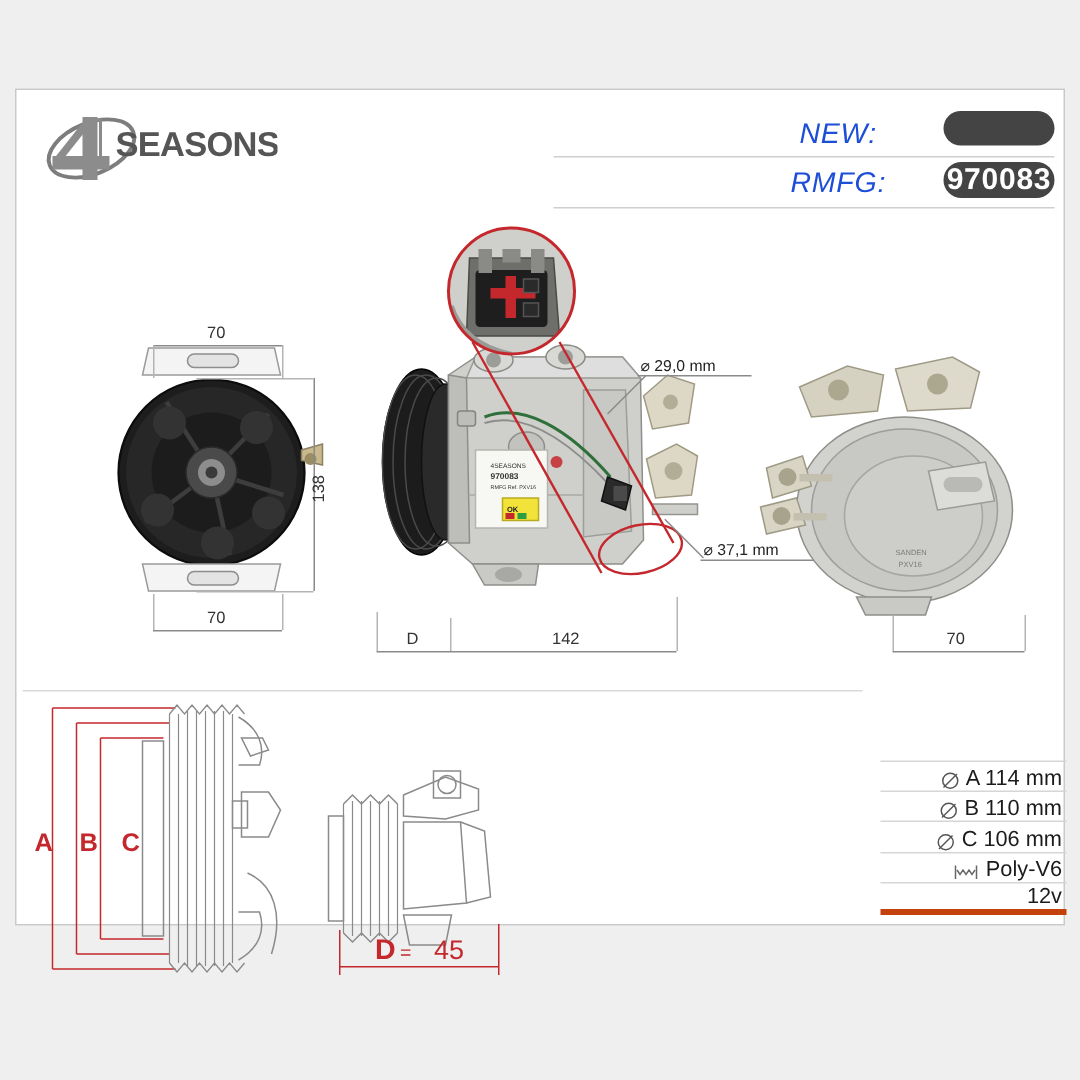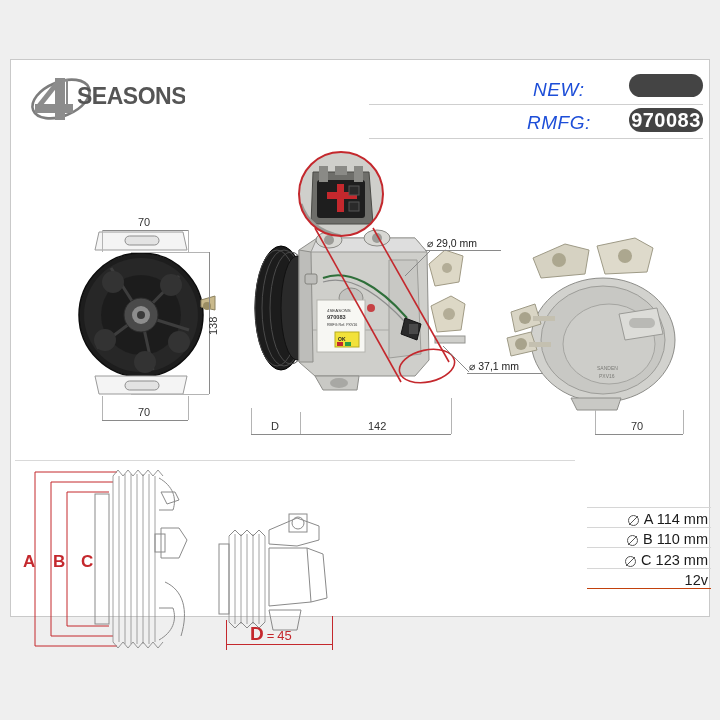--- a/index.html
+++ b/index.html
@@ -350,21 +350,21 @@
       <path d="M96 38 L112 44 L116 88 L100 92" fill="none" stroke="#8a8a8a"></path>
       <path d="M58 100 L90 100 L86 120 L62 120 Z" fill="none" stroke="#8a8a8a"></path>
     </svg>
 
     <div class="redline" style="left:215px;top:584px;width:106px;height:1px;"></div>
     <div class="redline" style="left:215px;top:560px;width:1px;height:30px;"></div>
     <div class="redline" style="left:321px;top:556px;width:1px;height:34px;"></div>
     <div style="position:absolute;left:239px;top:563px;display:flex;align-items:baseline;gap:3px;">
       <span class="bigD">D</span>
       <span class="red" style="font-size:13px;">=</span>
-      <span class="red" style="font-size:13px;">45</span>
+      <span class="red" style="font-size:18px;margin-left:12px;">45</span>
     </div>
 
     <div class="spec">
 
       <div class="spec-row">
         <span class="spec-ico">
           <svg width="13" height="13" viewBox="0 0 13 13">
             <circle cx="6.5" cy="6.5" r="5" fill="none" stroke="#555" stroke-width="1"></circle>
             <path d="M2 11 L11 2" stroke="#555" stroke-width="1"></path>
           </svg>
@@ -382,27 +382,37 @@
         <span class="spec-txt">B 110 mm</span>
       </div>
 
       <div class="spec-row">
         <span class="spec-ico">
           <svg width="13" height="13" viewBox="0 0 13 13">
             <circle cx="6.5" cy="6.5" r="5" fill="none" stroke="#555" stroke-width="1"></circle>
             <path d="M2 11 L11 2" stroke="#555" stroke-width="1"></path>
           </svg>
         </span>
-        <span class="spec-txt">C 123 mm</span>
+        <span class="spec-txt">C 106 mm</span>
       </div>
 
-
-
-
-      <div class="spec-row" style="border-bottom:1px solid #c2410c;">
+      <div class="spec-row">
+        <span class="spec-ico">
+          <svg width="18" height="13" viewBox="0 0 18 13">
+            <path d="M2 2 L2 11" stroke="#666" stroke-width="1"></path>
+            <path d="M16 2 L16 11" stroke="#666" stroke-width="1"></path>
+            <path d="M3 5 l2 3 l2 -3 l2 3 l2 -3 l2 3 l2 -3" fill="none" stroke="#666" stroke-width="1"></path>
+          </svg>
+        </span>
+        <span class="spec-txt">Poly-V6</span>
+      </div>
+
+
+
+      <div class="spec-row" style="border-bottom:4px solid #c2410c;">
         <span class="spec-txt">12v</span>
       </div>
     </div>
 
   </div>
 
 
 </div>
 
 </body></html>

